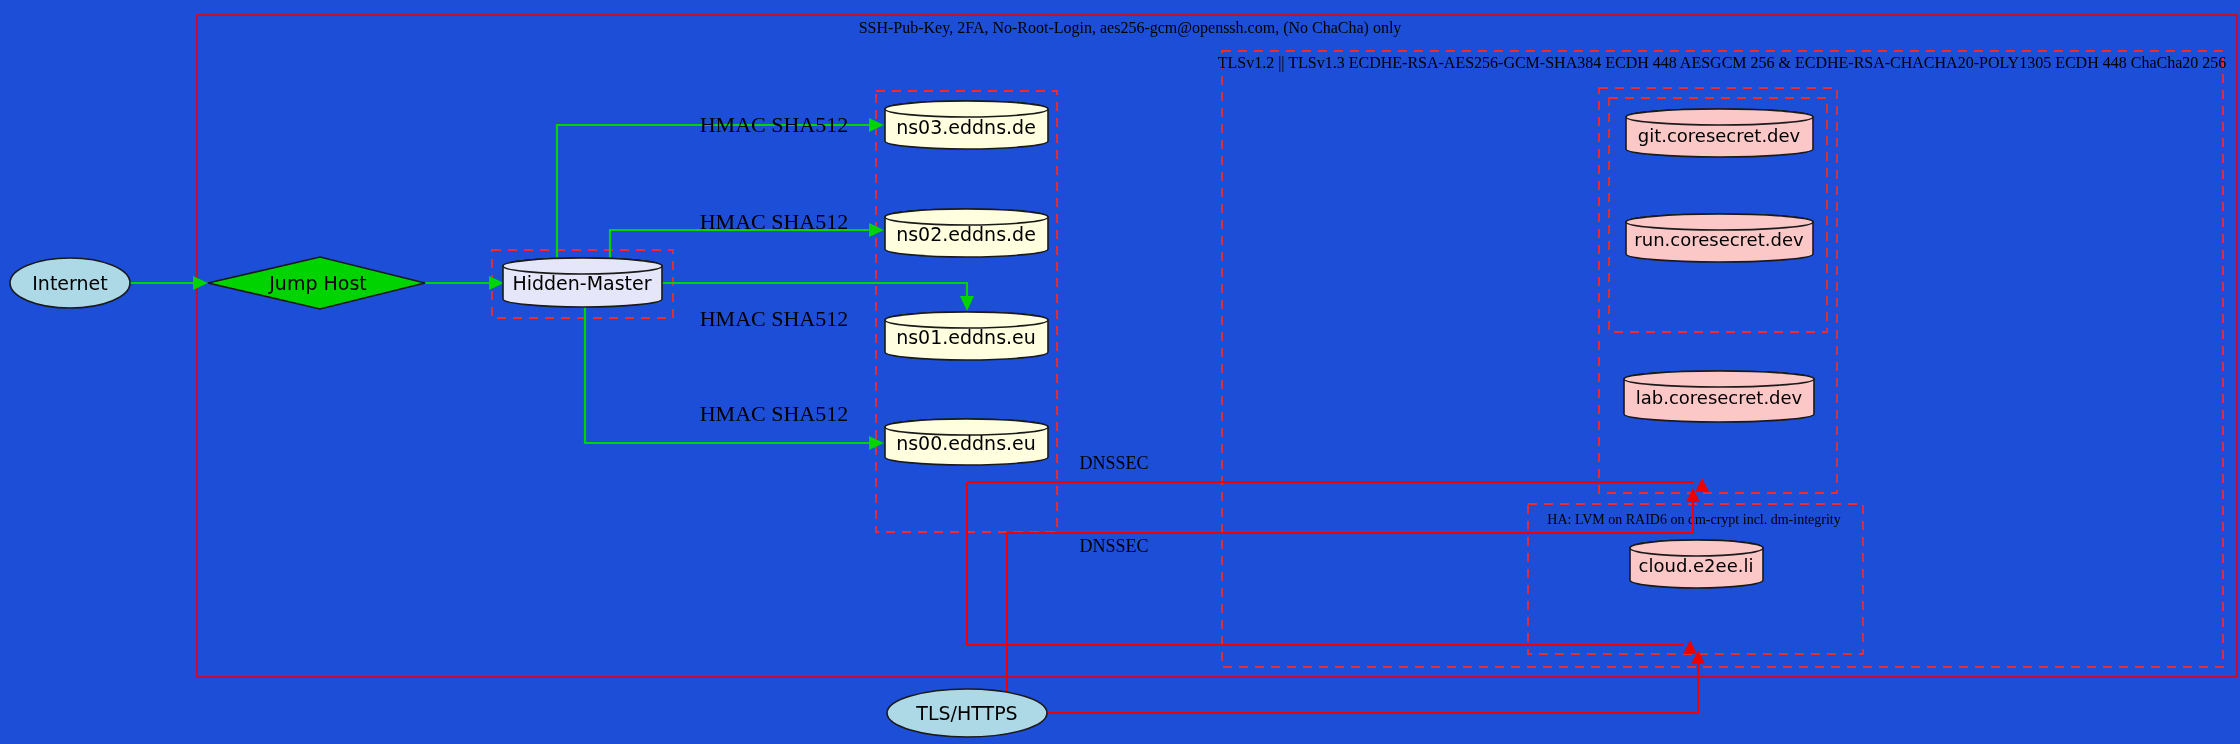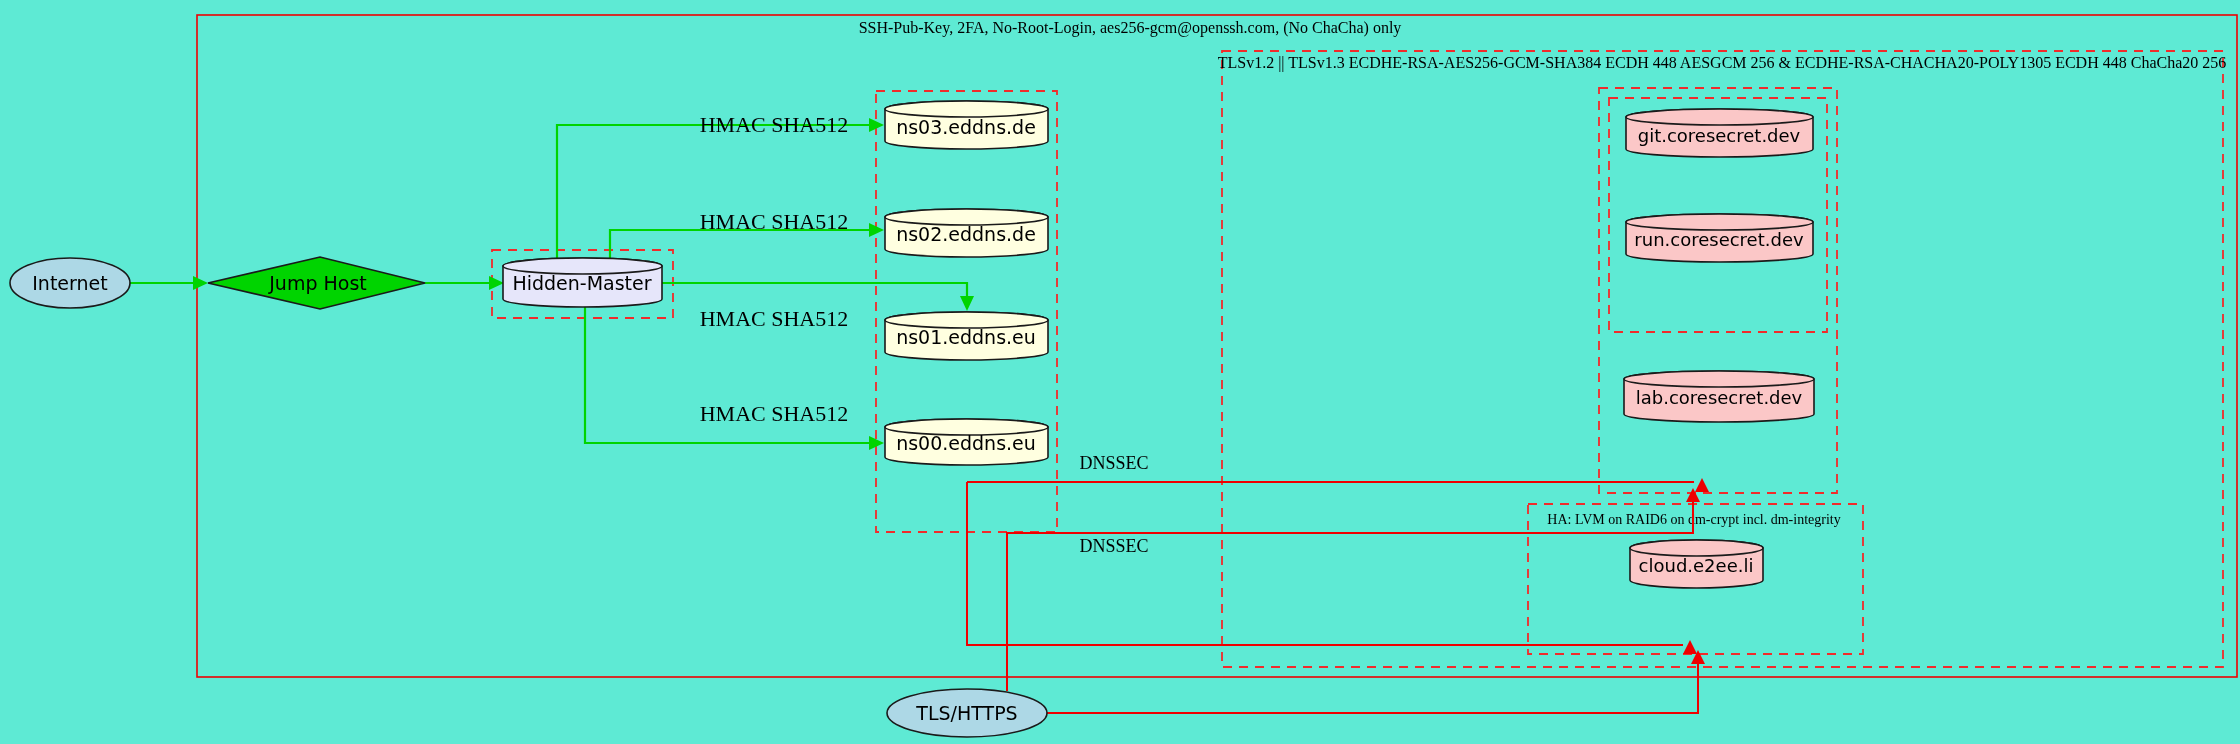--- a/index.html
+++ b/index.html
@@ -1,16 +1,16 @@
 <!DOCTYPE html>
 <html><head>
 <meta charset="utf-8">
 <style>
   html,body{margin:0;padding:0;background:#ffffff;}
-  .stage{position:relative;width:2240px;height:744px;background:#5eead4;}
+  .stage{position:relative;width:2240px;height:744px;background:#1d4ed8;}
   svg{display:block;}
   .nodelabel{font-family:"DejaVu Sans",sans-serif;font-size:19px;fill:#000;text-anchor:middle;}
   .nodelabel-sm{font-family:"DejaVu Sans",sans-serif;font-size:18px;fill:#000;text-anchor:middle;}
   .edgelabel{font-family:"Liberation Serif",serif;font-size:22px;fill:#000;text-anchor:middle;}
   .edgelabel-sm{font-family:"Liberation Serif",serif;font-size:18px;fill:#000;text-anchor:middle;}
   .clusterlabel{font-family:"Liberation Serif",serif;font-size:16px;fill:#000;text-anchor:middle;}
   .clusterlabel-sm{font-family:"Liberation Serif",serif;font-size:14px;fill:#000;text-anchor:middle;}
 </style>
 </head>
 <body>

